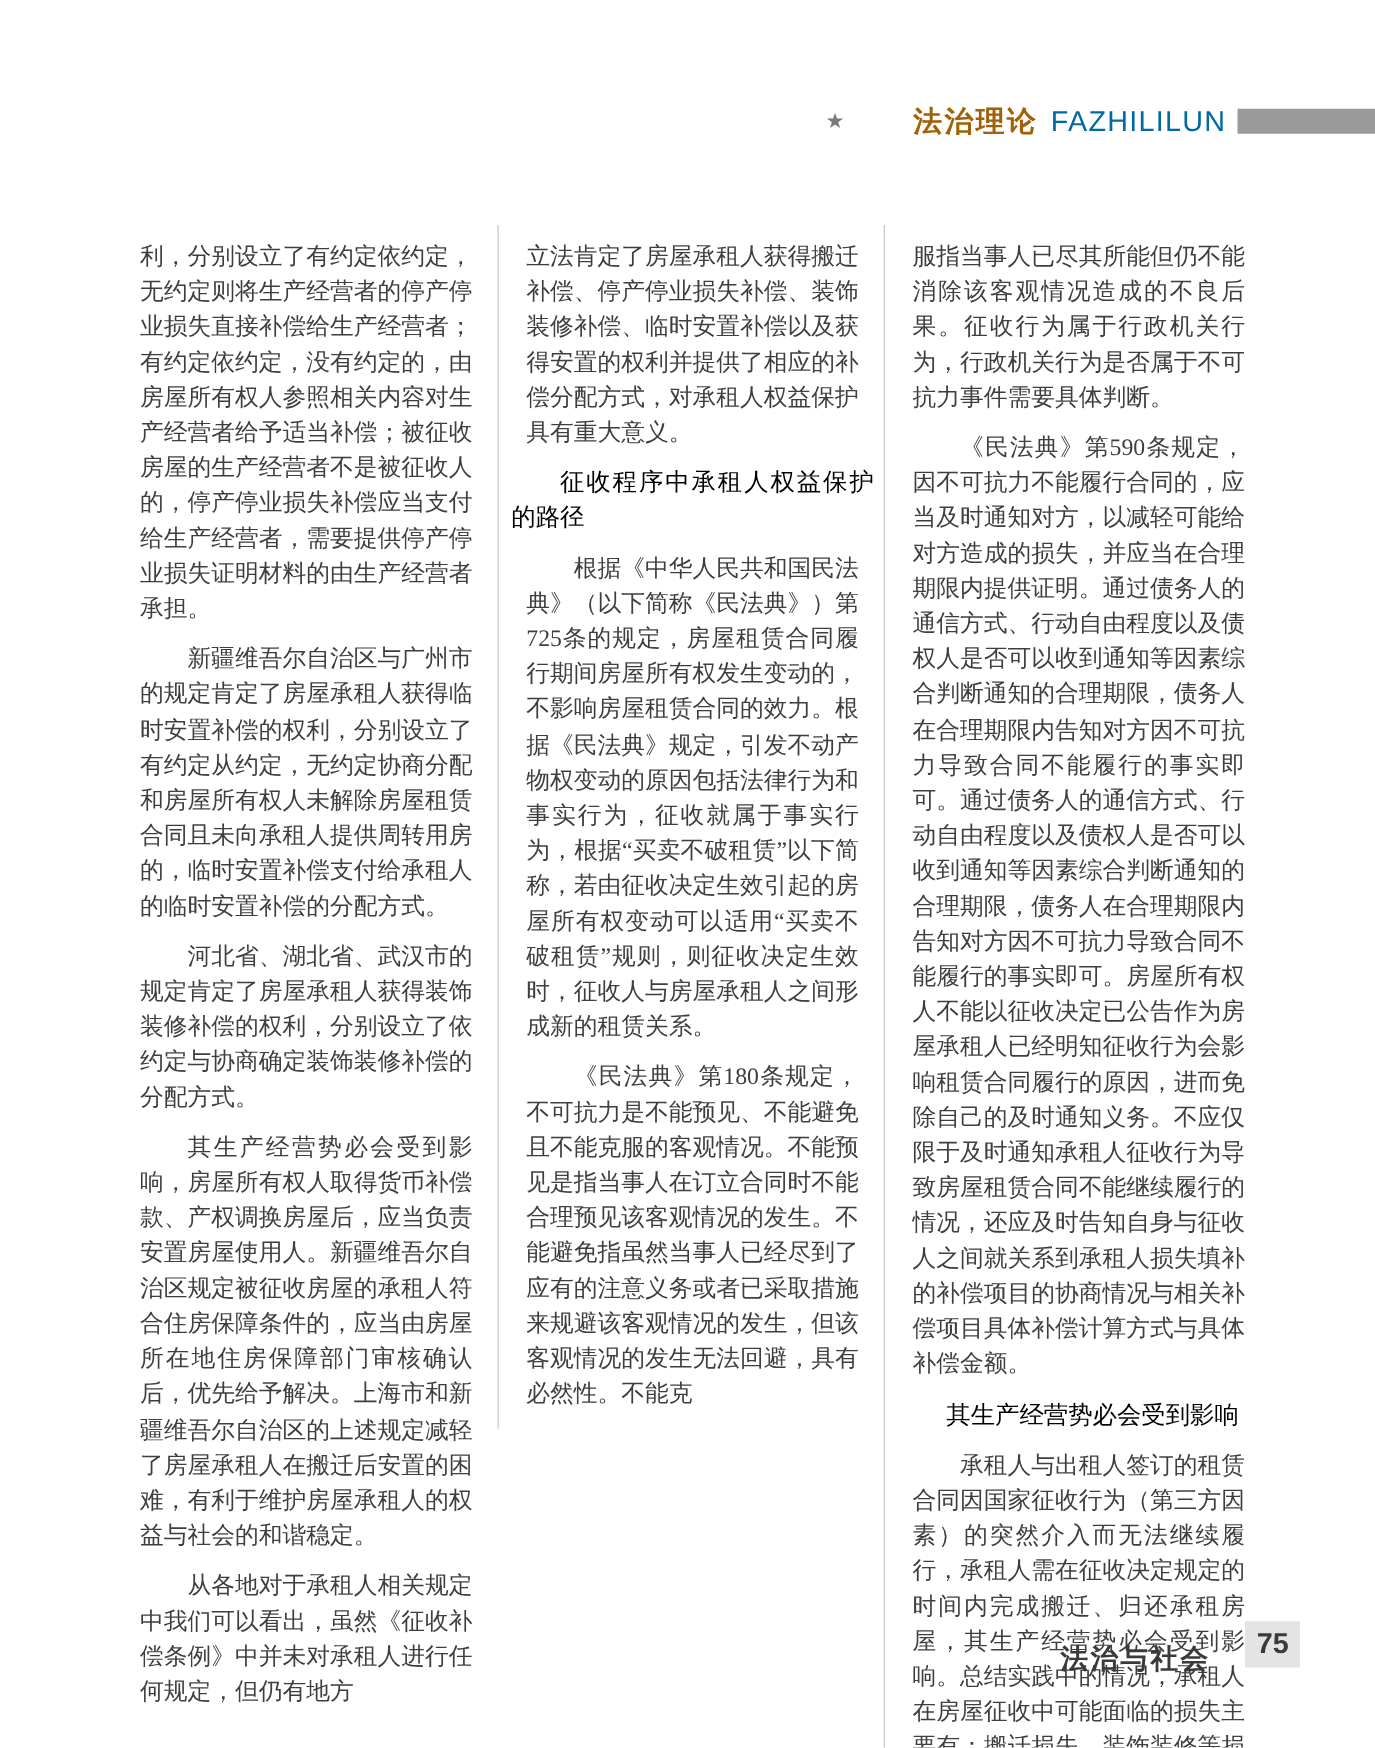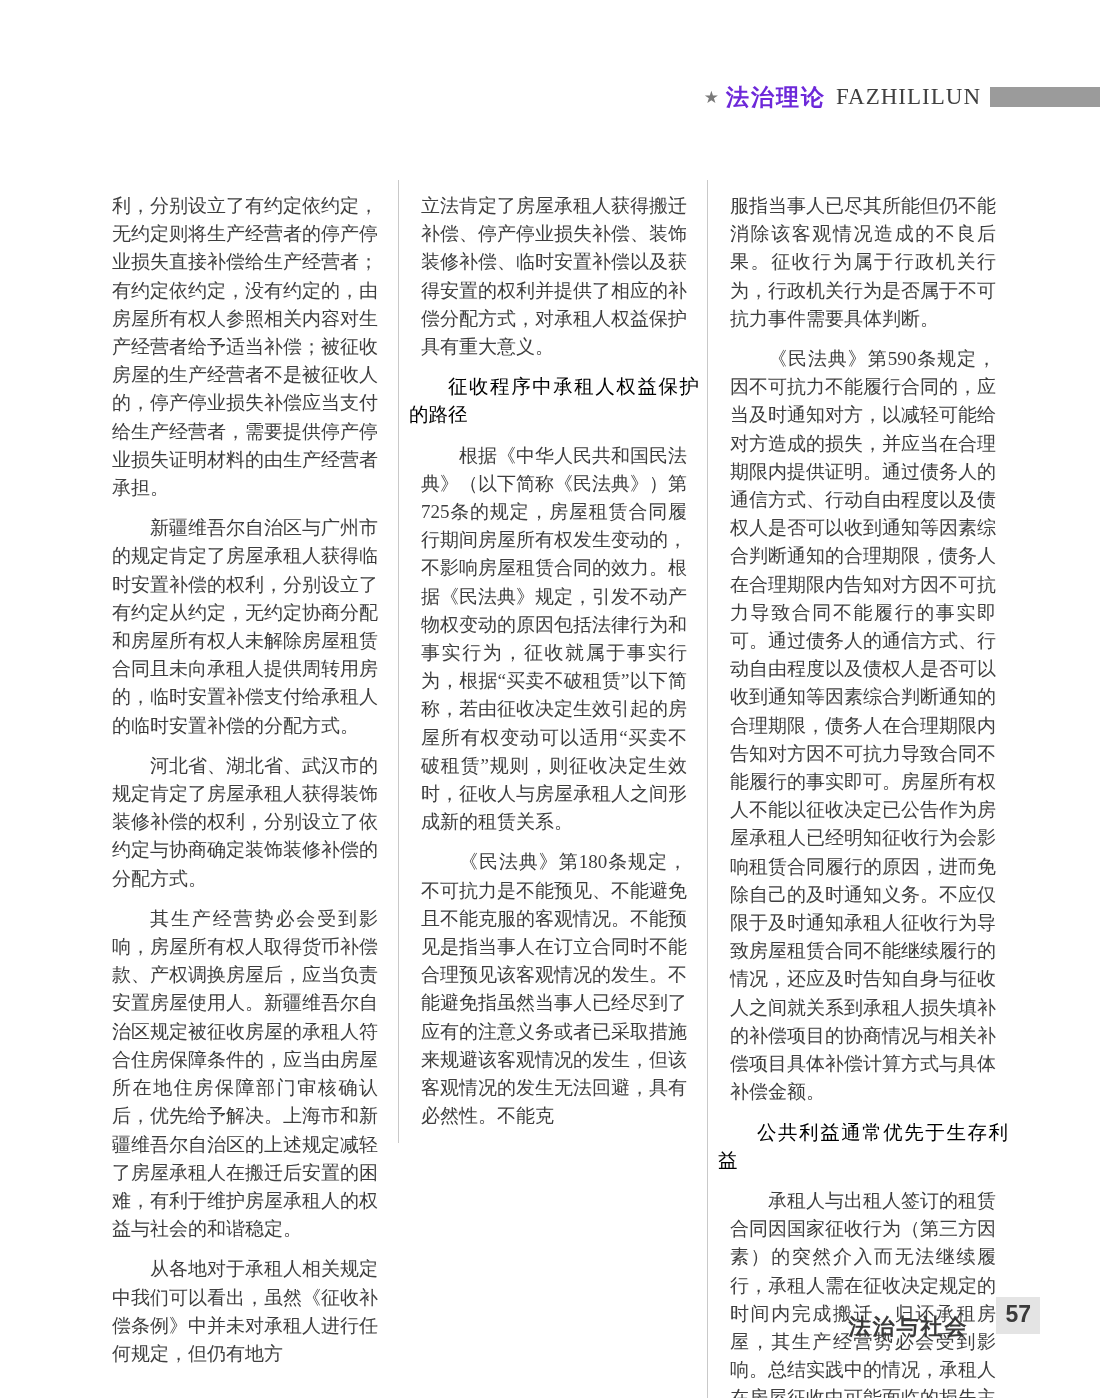--- a/index.html
+++ b/index.html
@@ -17,25 +17,25 @@
   }
   .header-inner{
     position:absolute;right:0;top:0;display:flex;align-items:center;height:26px;
   }
   .star{
     font-size:17px;color:#7a7a7a;margin-right:7px;
     font-family:"DejaVu Sans","Liberation Sans",sans-serif;
   }
   .header-title{
     font-family:"Liberation Sans","DejaVu Sans",sans-serif;
-    font-weight:bold;font-size:23px;color:#6d28d9;letter-spacing:2px;
+    font-weight:bold;font-size:23px;color:#a16207;letter-spacing:2px;margin-left:48px;
   }
   .header-sub{
-    font-family:Liberation Serif, serif;
-    font-size:23px;color:#404040;margin-left:10px;letter-spacing:1px;
+    font-family:Liberation Sans, sans-serif;
+    font-size:23px;color:#0369a1;margin-left:10px;letter-spacing:1px;
   }
   .header-bar{
     display:inline-block;width:110px;height:20px;background:#9b9b9b;margin-left:9px;
   }
   
   .columns{
     position:absolute;top:180px;left:100px;width:908px;
     display:flex;align-items:flex-start;
   }
   .col{
@@ -98,25 +98,25 @@
     <section class="col">
       <p class="cont">立法肯定了房屋承租人获得搬迁补偿、停产停业损失补偿、装饰装修补偿、临时安置补偿以及获得安置的权利并提供了相应的补偿分配方式，对承租人权益保护具有重大意义。</p>
       <h2>征收程序中承租人权益保护的路径</h2>
       <p>根据《中华人民共和国民法典》（以下简称《民法典》）第725条的规定，房屋租赁合同履行期间房屋所有权发生变动的，不影响房屋租赁合同的效力。根据《民法典》规定，引发不动产物权变动的原因包括法律行为和事实行为，征收就属于事实行为，根据“买卖不破租赁”以下简称，若由征收决定生效引起的房屋所有权变动可以适用“买卖不破租赁”规则，则征收决定生效时，征收人与房屋承租人之间形成新的租赁关系。</p>
       <p>《民法典》第180条规定，不可抗力是不能预见、不能避免且不能克服的客观情况。不能预见是指当事人在订立合同时不能合理预见该客观情况的发生。不能避免指虽然当事人已经尽到了应有的注意义务或者已采取措施来规避该客观情况的发生，但该客观情况的发生无法回避，具有必然性。不能克</p>
     </section>
 
     <section class="col">
       <p class="cont">服指当事人已尽其所能但仍不能消除该客观情况造成的不良后果。征收行为属于行政机关行为，行政机关行为是否属于不可抗力事件需要具体判断。</p>
       <p>《民法典》第590条规定，因不可抗力不能履行合同的，应当及时通知对方，以减轻可能给对方造成的损失，并应当在合理期限内提供证明。通过债务人的通信方式、行动自由程度以及债权人是否可以收到通知等因素综合判断通知的合理期限，债务人在合理期限内告知对方因不可抗力导致合同不能履行的事实即可。通过债务人的通信方式、行动自由程度以及债权人是否可以收到通知等因素综合判断通知的合理期限，债务人在合理期限内告知对方因不可抗力导致合同不能履行的事实即可。房屋所有权人不能以征收决定已公告作为房屋承租人已经明知征收行为会影响租赁合同履行的原因，进而免除自己的及时通知义务。不应仅限于及时通知承租人征收行为导致房屋租赁合同不能继续履行的情况，还应及时告知自身与征收人之间就关系到承租人损失填补的补偿项目的协商情况与相关补偿项目具体补偿计算方式与具体补偿金额。</p>
-      <h2>公共利益通常优先于生存利益</h2>
+      <h2>其生产经营势必会受到影响</h2>
       <p>承租人与出租人签订的租赁合同因国家征收行为（第三方因素）的突然介入而无法继续履行，承租人需在征收决定规定的时间内完成搬迁、归还承租房屋，其生产经营势必会受到影响。总结实践中的情况，承租人在房屋征收中可能面临的损失主要有：搬迁损失、装饰装修等损失、临时安置损失、停产停业的损失、可得利益的损失、承担违约责任的损失和其他损失。</p>
       <p>一、所承租的房屋被征收，承租人</p>
     </section>
 
   </main>
 
   <footer class="page-footer">
     <span class="journal-name">法治与社会</span>
-    <span class="pagenum">57</span>
+    <span class="pagenum">75</span>
   </footer>
 
 </div>
 
 </body></html>

